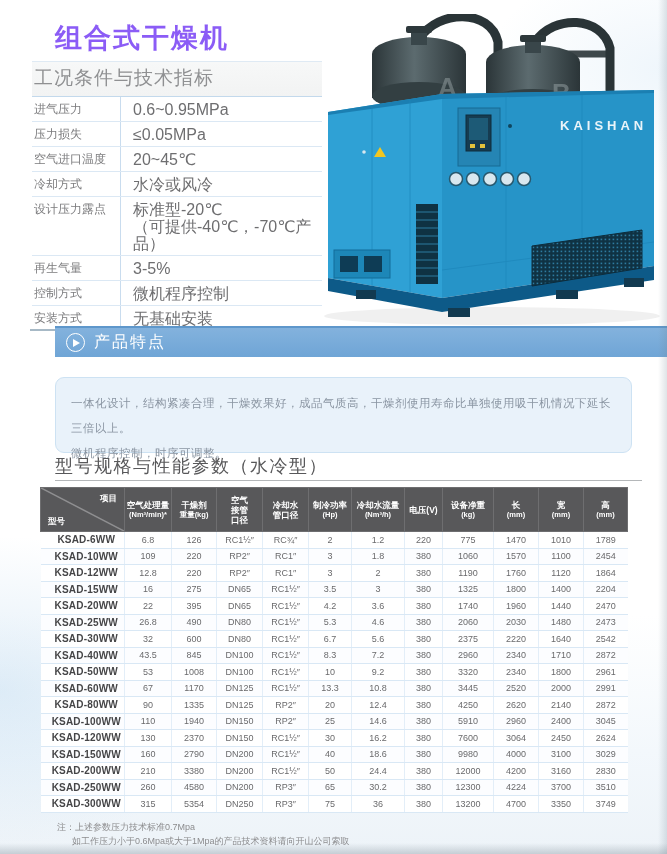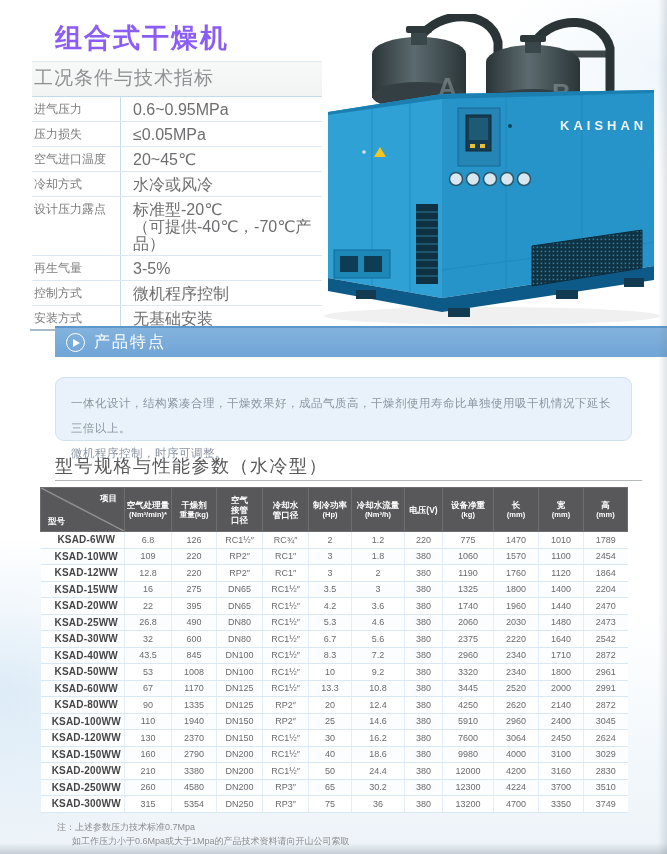--- a/index.html
+++ b/index.html
@@ -51,21 +51,21 @@
     color:#ffffff;font-size:16px;letter-spacing:2px;
   }
   .play-icon{
     width:17px;height:17px;border:1.5px solid #ffffff;border-radius:50%;
     display:flex;align-items:center;justify-content:center;flex:0 0 auto;
   }
   .play-icon::after{content:"";display:block;margin-left:2px;
     border-left:7px solid #ffffff;border-top:4.5px solid transparent;border-bottom:4.5px solid transparent;}
 
   .feature-box{
-    position:absolute;left:55px;top:377px;width:577px;height:64px;box-sizing:border-box;
+    position:absolute;left:55px;top:377px;width:577px;height:76px;box-sizing:border-box;
     background:#e9f2fa;border:1px solid #cde2f3;border-radius:9px;
     padding:13px 15px 0 15px;
     font-size:11.5px;color:#8a95a2;line-height:25px;letter-spacing:0.5px;
   }
 
   
   .model-title{position:absolute;left:55px;top:454px;font-size:18px;color:#58585a;letter-spacing:1.5px;}
   .model-title-rule{position:absolute;left:55px;top:480px;width:587px;height:1px;background:#b4b7b9;}
 
   .model-table-wrap{position:absolute;left:40px;top:487px;width:587px;}

